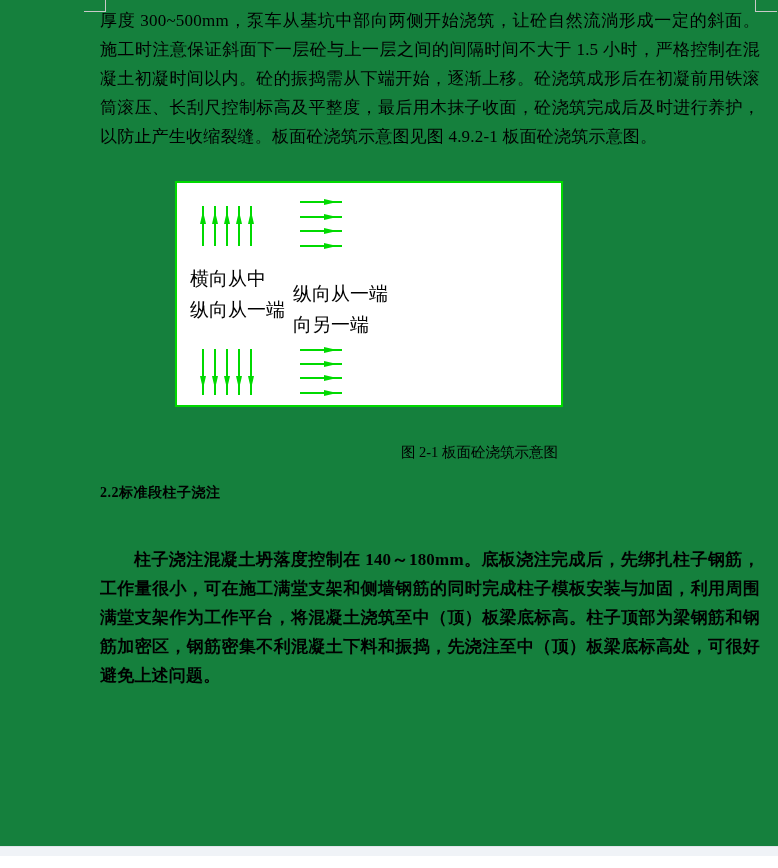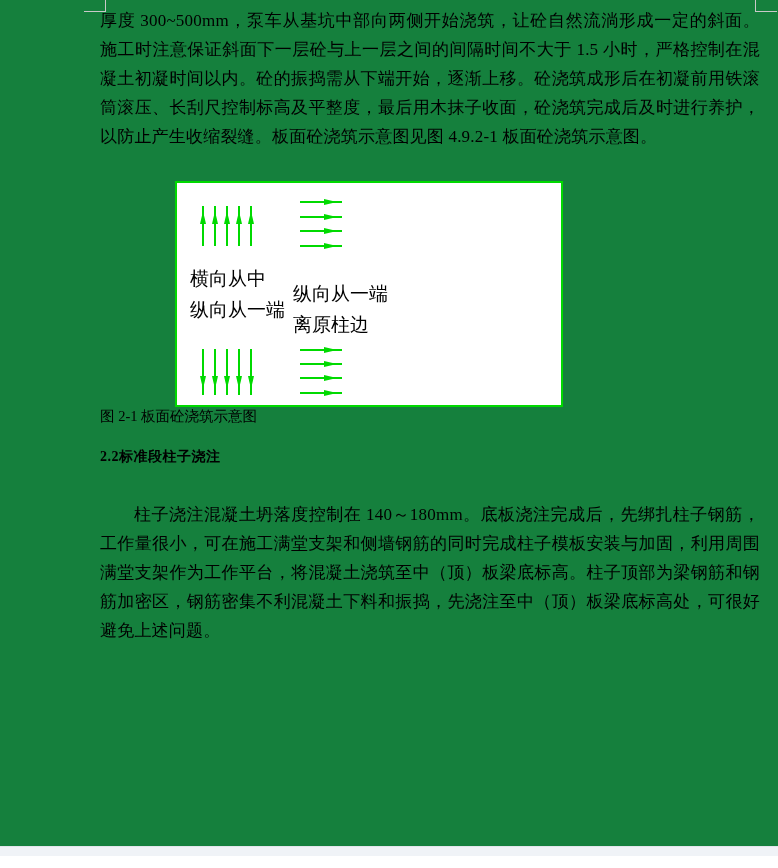--- a/index.html
+++ b/index.html
@@ -17,21 +17,21 @@
   .crop-mark.right { left:755px; border-bottom:1px solid #c9c9c9; border-left:1px solid #c9c9c9; }
 
   .content { position:absolute; left:100px; top:6px; width:660px; }
 
   .para {
     margin:0; font-size:17px; line-height:29px;
     text-align:justify; text-justify:inter-ideograph;
     letter-spacing:0.2px;
   }
   .indent { text-indent:2em; }
-  .mt-para2 { margin-top:29px; }
+  .mt-para2 { margin-top:38px;font-weight:bold; }
   .mt-para3 { margin-top:4px; }
 
   
   .figure {
     position:relative; margin:30px 0 0 75px;
     width:384px; height:222px;
     border:2px solid var(--green);
     background:#ffffff;
   }
   .arrow { position:absolute; }
@@ -51,22 +51,22 @@
   .arrow.right .head {
     left:24px; top:-2px;
     border-top:3px solid transparent; border-bottom:3px solid transparent;
     border-left:13px solid var(--green);
   }
   .fig-label { position:absolute; top:80px; font-size:19px; line-height:31px; color:var(--ink); white-space:nowrap; }
   .fig-label.h { left:13px; }
   .fig-label.v { left:116px;margin-top:15px; }
 
   .caption {
-    width:458px; 
-    text-align:left; font-size:14.5px; line-height:18px;
+    width:458px; margin-top:36px;
+    text-align:right; font-size:14.5px; line-height:18px;
   }
 
   .heading {
     margin:17px 0 0 0; font-size:14px; font-weight:bold; line-height:29px;
     letter-spacing:0.5px;
   }
 
   
   .bottom-strip {
     position:absolute; left:0; bottom:0; width:778px; height:9px;
@@ -141,21 +141,21 @@
           <div class="arrow right" style="left: 123px; top: 209px; width: 42px;">
             <div class="head"></div>
           </div>
         </div>
       <div class="fig-label h">
         <div>横向从中</div>
         <div>纵向从一端</div>
       </div>
       <div class="fig-label v">
         <div>纵向从一端</div>
-        <div>离原柱边</div>
+        <div>向另一端</div>
       </div>
     </div>
 
     <div class="caption">图 2-1 板面砼浇筑示意图</div>
 
     <h2 class="heading">2.2标准段柱子浇注</h2>
 
     <p class="para indent mt-para2">柱子浇注混凝土坍落度控制在 140～180mm。底板浇注完成后，先绑扎柱子钢筋，工作量很小，可在施工满堂支架和侧墙钢筋的同时完成柱子模板安装与加固，利用周围满堂支架作为工作平台，将混凝土浇筑至中（顶）板梁底标高。柱子顶部为梁钢筋和钢筋加密区，钢筋密集不利混凝土下料和振捣，先浇注至中（顶）板梁底标高处，可很好避免上述问题。</p>
 
 

